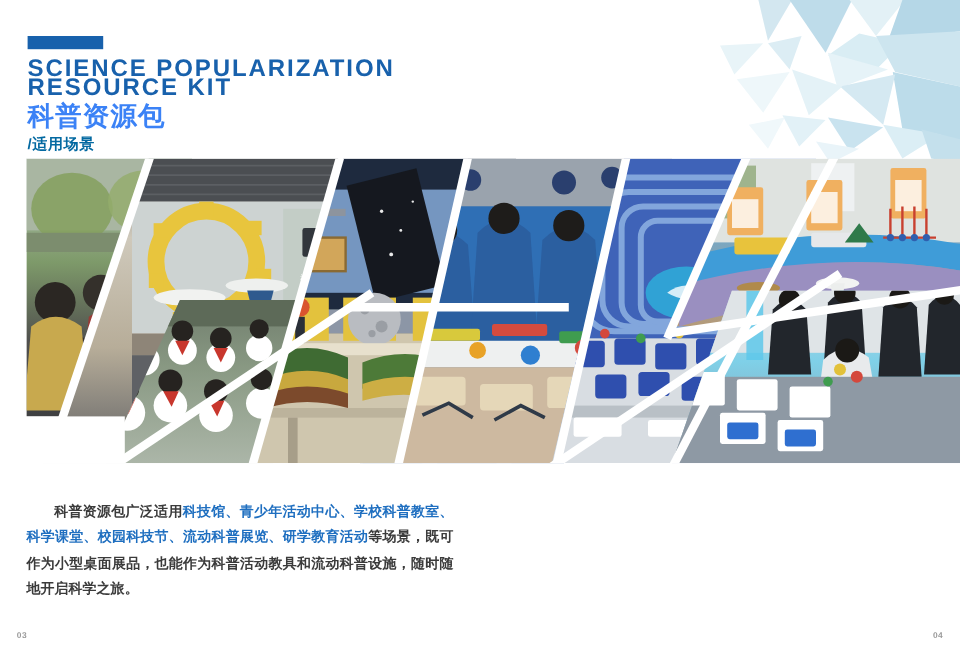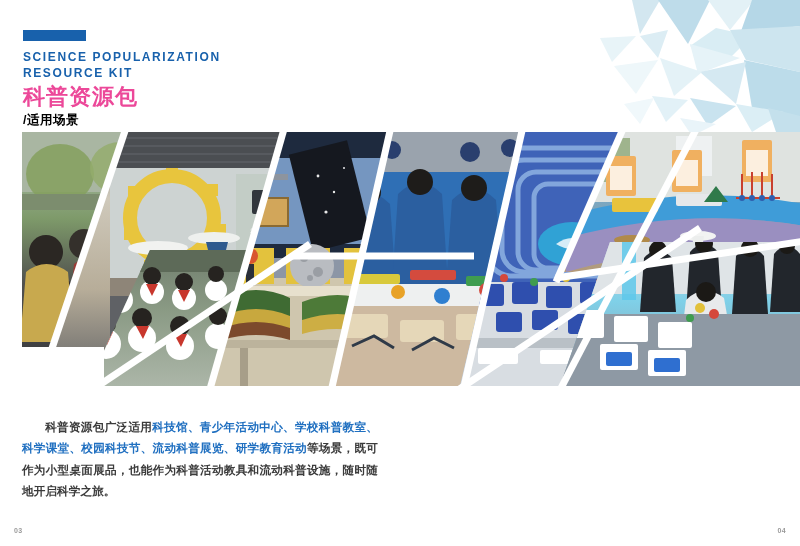--- a/index.html
+++ b/index.html
@@ -10,29 +10,29 @@
   .page{position:absolute;inset:0;background:#fff;}
 
   
   .poly-decor{position:absolute;top:0;right:0;width:260px;height:136px;pointer-events:none;}
   .poly-decor svg{display:block;width:100%;height:100%;}
 
   
   .header{position:absolute;left:23px;top:30px;}
   .accent-bar{width:63px;height:11px;background:#1861ac;margin-bottom:9px;}
   .eyebrow{
-    color:#1861ac;font-weight:bold;font-size:12px;line-height:15.5px;
+    color:#1861ac;font-weight:bold;font-size:20px;line-height:15.5px;
     letter-spacing:1.6px;white-space:pre-line;
   }
   .cn-title{
-    color:#ec4899;font-weight:bold;font-size:22px;line-height:25px;
+    color:#3b82f6;font-weight:bold;font-size:22px;line-height:25px;
     letter-spacing:1px;margin-top:3px;
   }
   .cn-sub{
-    color:#000000;font-weight:bold;font-size:12.5px;line-height:15px;
+    color:#0369a1;font-weight:bold;font-size:12.5px;line-height:15px;
     letter-spacing:.5px;margin-top:4px;
   }
 
   
   .collage{position:absolute;left:0;top:132px;width:800px;height:254px;overflow:hidden;}
   .collage svg{display:block;width:800px;height:254px;}
 
   
   .columns{position:absolute;left:0;top:404px;width:736px;display:flex;gap:14px;}
   .col{width:400px;box-sizing:border-box;}

